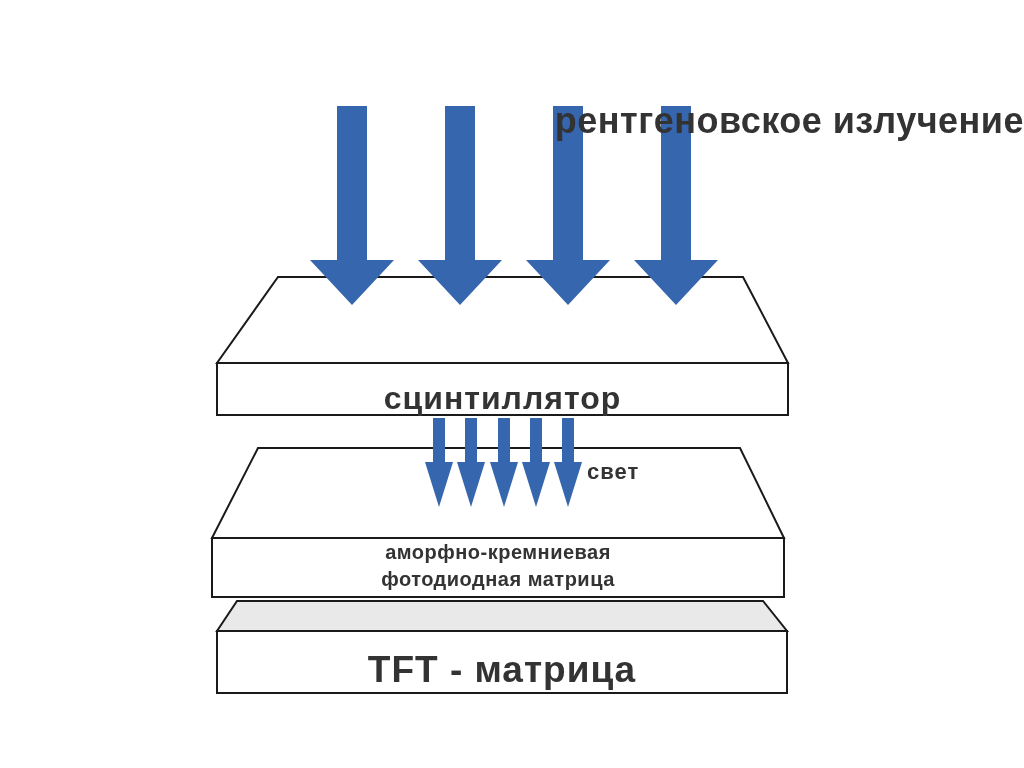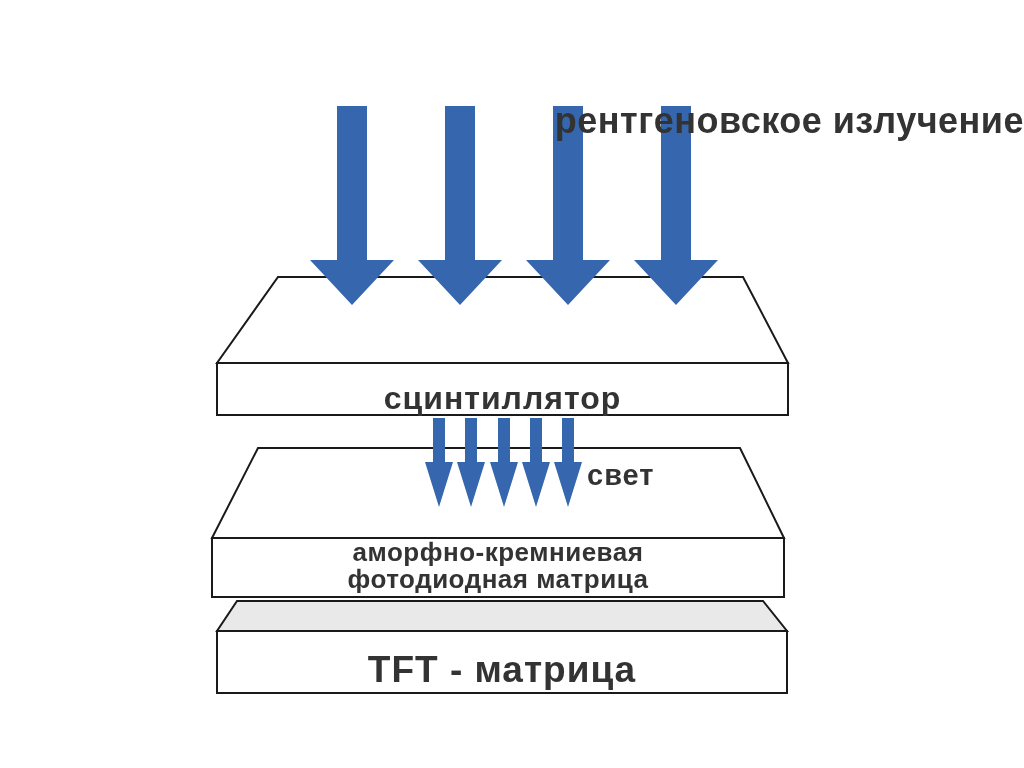--- a/index.html
+++ b/index.html
@@ -44,33 +44,33 @@
     height: 52px;
     display: flex;
     align-items: center;
     justify-content: center;
     font-size: 32px;
     letter-spacing: 1px;
   }
   .light-label {
     left: 587px;
     top: 459px;
-    font-size: 29px;
+    font-size: 22px;
     letter-spacing: 1px;
   }
   .photo-label {
     left: 212px;
     top: 538px;
     width: 572px;
     height: 55px;
     display: flex;
     flex-direction: column;
     align-items: center;
     justify-content: center;
-    font-size: 26px;
+    font-size: 20px;
     line-height: 27px;
     letter-spacing: 0.5px;
     border-radius: 25px;
   }
   .tft-label {
     left: 217px;
     top: 631px;
     width: 570px;
     height: 78px;
     display: flex;

